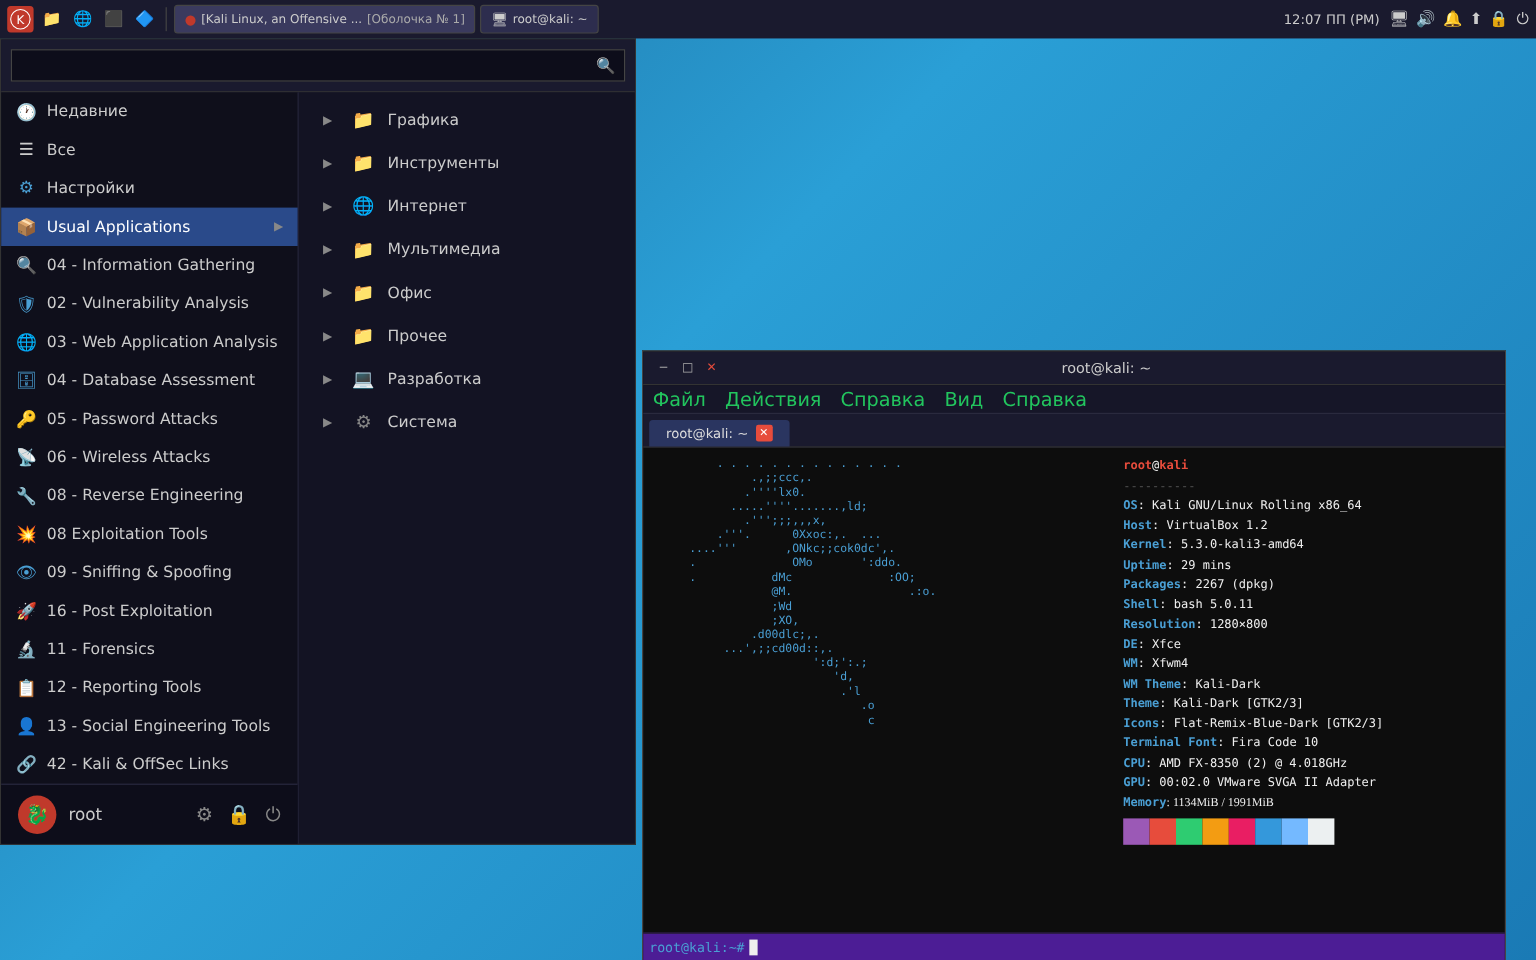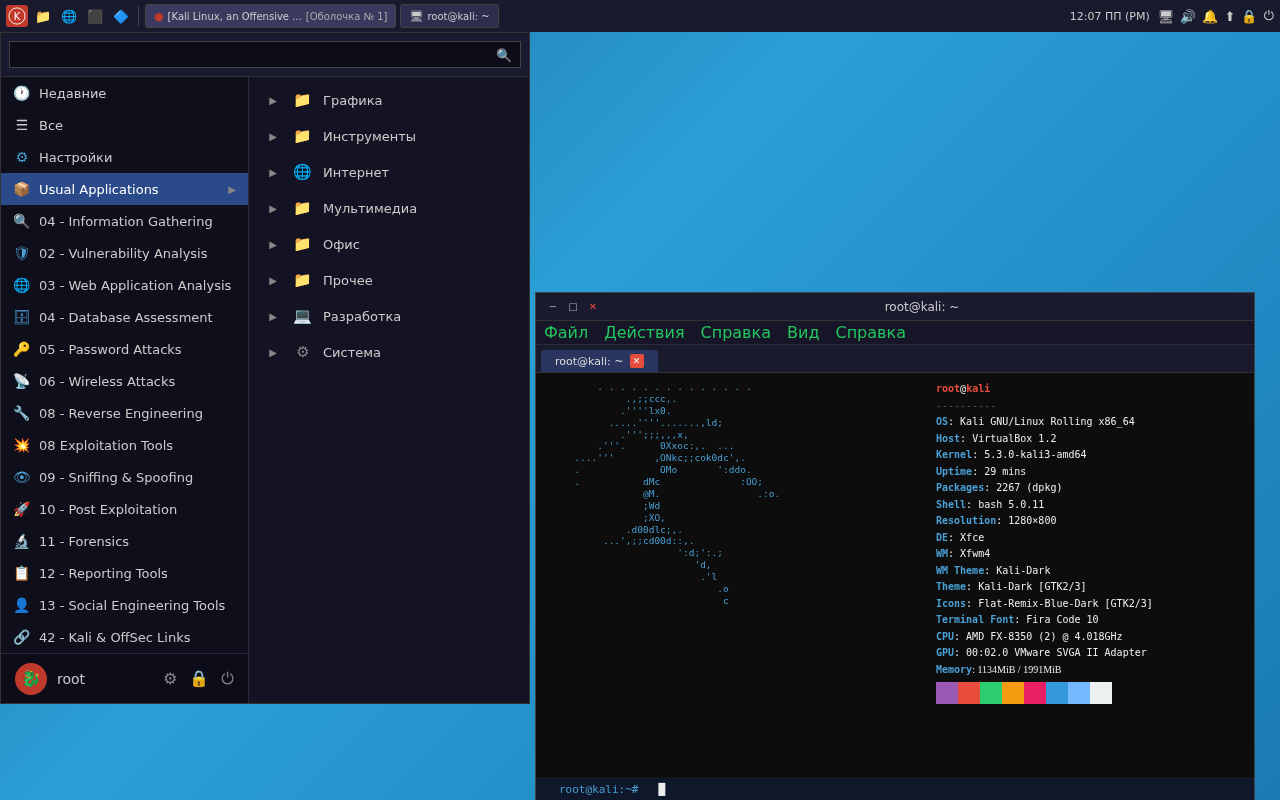--- a/index.html
+++ b/index.html
@@ -284,28 +284,28 @@
       padding: 10px 8px;
       font-family: monospace;
       font-size: 11.5px;
       line-height: 1.7;
     }
 
     .info-hostname { color: #e74c3c; font-weight: bold; }
     .info-label { color: #4a9fd4; font-weight: bold; }
 
     #terminal-prompt {
-      background: #0f172a;
-      padding: 5px 23px;
+      background: #4c1d95;
+      padding: 5px 5px;
       font-family: monospace;
       font-size: 11px;
       color: #4a9fd4;
       display: flex;
       align-items: center;
-      gap: 20px;
+      gap: 4px;
       border-top: 1px solid #1a1a1a;
     }
 
     .color-palette {
       display: flex;
       gap: 0;
       margin-top: 4px;
     }
     .color-swatch {
       width: 22px; height: 22px;
@@ -419,21 +419,21 @@
         <div class="menu-item">
           <span class="icon icon-red">💥</span>
           <span>08 Exploitation Tools</span>
         </div>
         <div class="menu-item">
           <span class="icon icon-blue">👁</span>
           <span>09 - Sniffing &amp; Spoofing</span>
         </div>
         <div class="menu-item">
           <span class="icon icon-green">🚀</span>
-          <span>10 - Post Exploitation</span>
+          <span>16 - Post Exploitation</span>
         </div>
         <div class="menu-item">
           <span class="icon icon-cyan">🔬</span>
           <span>11 - Forensics</span>
         </div>
         <div class="menu-item">
           <span class="icon icon-blue">📋</span>
           <span>12 - Reporting Tools</span>
         </div>
         <div class="menu-item">

